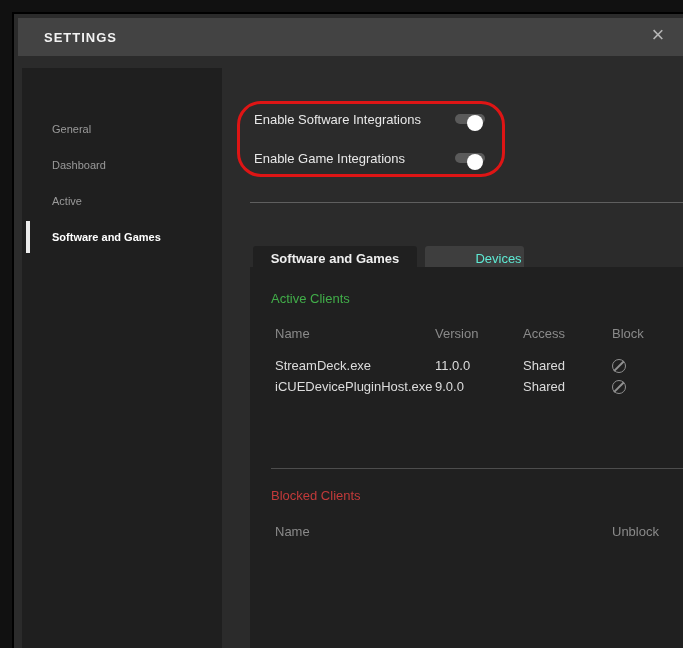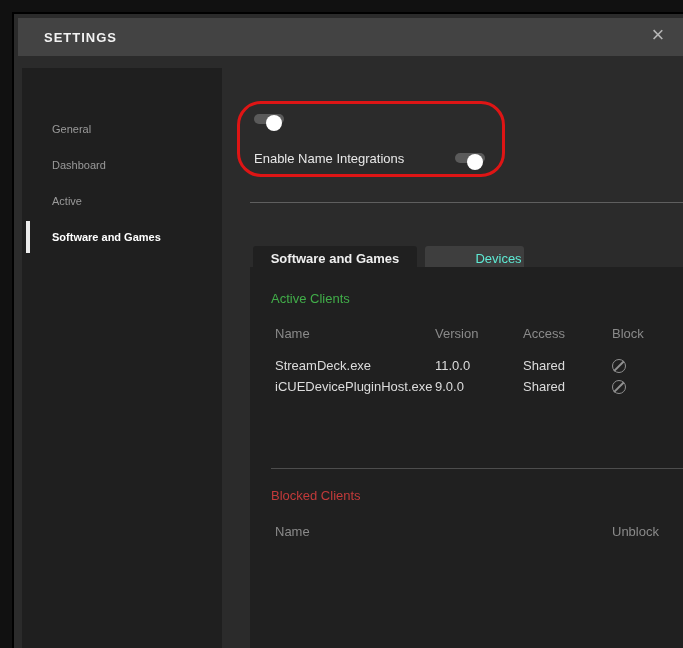--- a/index.html
+++ b/index.html
@@ -152,27 +152,28 @@
     <div class="sidebar">
       <div class="side-item">General</div>
       <div class="side-item">Dashboard</div>
       <div class="side-item">Active</div>
       <div class="side-item selected">Software and Games</div>
     </div>
 
     <div class="content">
 
       <div class="toggle-row r1">
+        <span class="toggle-label">Enable Software Integrations</span>
         <span class="toggle">
             <span class="knob"></span>
           </span>
       </div>
 
       <div class="toggle-row r2">
-        <span class="toggle-label">Enable Name Integrations</span>
+        <span class="toggle-label">Enable Game Integrations</span>
         <span class="toggle">
             <span class="knob"></span>
           </span>
       </div>
 
       <div class="annotation"></div>
 
       <div class="divider1"></div>
 
       <div class="tabs">

